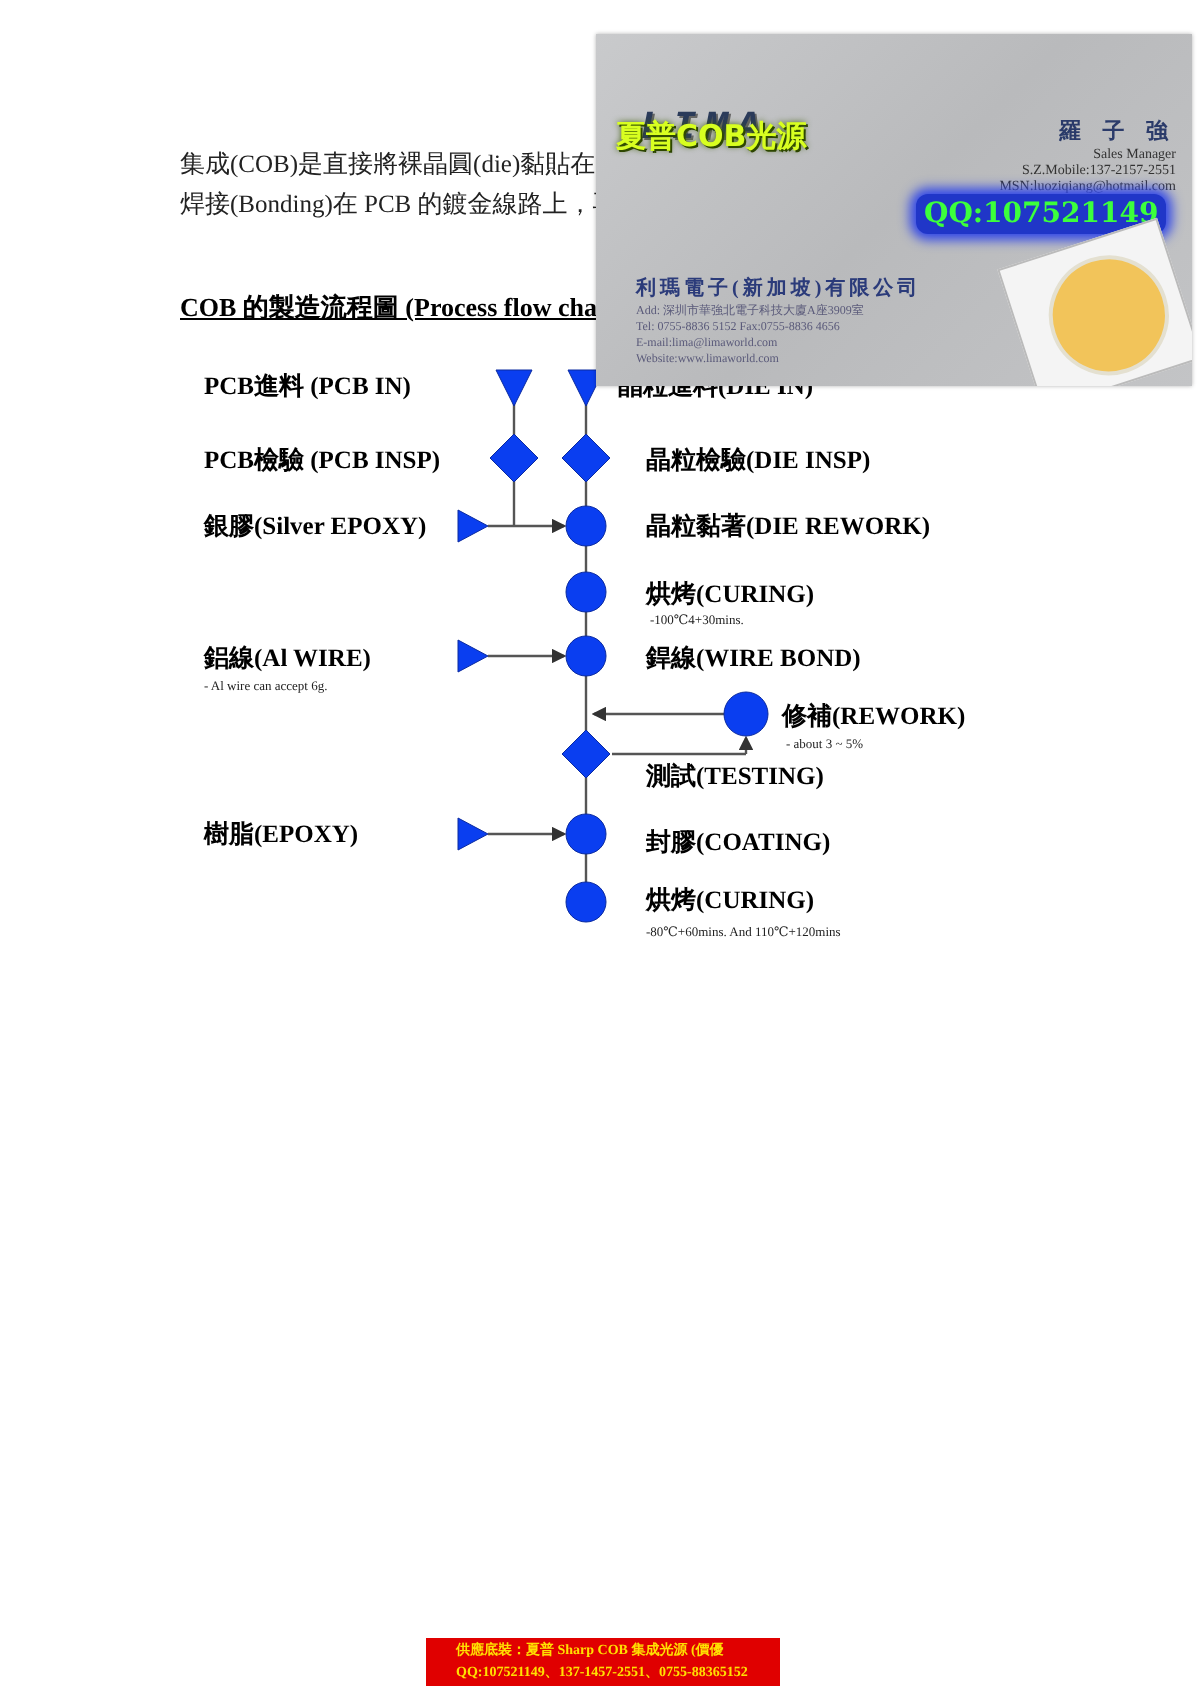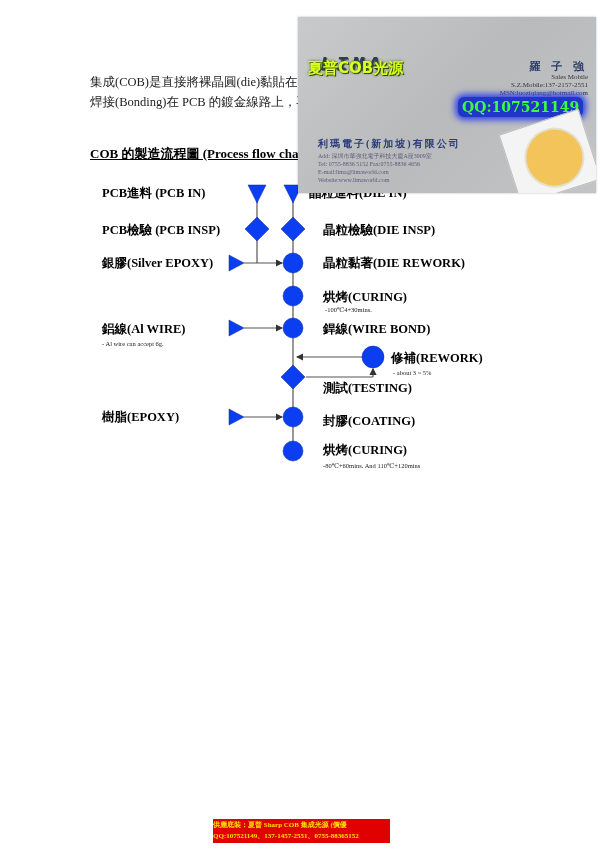--- a/index.html
+++ b/index.html
@@ -22,21 +22,21 @@
   .card .person .nm { font-size:11px; font-weight:bold; color:#2b3b6a; letter-spacing:4px; line-height:14px; }
   .card .qq { position:absolute; left:160px; top:80px; padding:2px 4px; font-size:14px; font-weight:bold; color:#3cff3c;
           background:#2036c8; border-radius:6px; box-shadow:0 0 6px 3px #3046e8; font-family:"DejaVu Serif", serif; }
   .card .company { position:absolute; left:20px; top:120px; font-size:10px; font-weight:bold; color:#2b3b7a; letter-spacing:2px; }
   .card .addr { position:absolute; left:20px; top:135px; font-size:6px; line-height:8px; color:#5a5a7a; }
   .chip { position:absolute; left:210px; top:103px; width:82px; height:72px; background:#f4f4f4;
           transform:rotate(-18deg); border:1px solid #bbb; }
   .chip .led { position:absolute; left:15px; top:8px; width:56px; height:56px; border-radius:50%; background:#f2c45a;
           border:2px solid #e4e0d0; }
   .footer { position:absolute; left:213px; top:819px; width:177px; height:24px; background:#e00000;
-          color:#ffe000; font-size:7px; font-weight:bold; line-height:11px; padding:1px 0; box-sizing:border-box; white-space:nowrap; overflow:hidden; }
+          color:#ffe000; font-size:7px; font-weight:bold; line-height:11px; padding:1px 15px; box-sizing:border-box; white-space:nowrap; overflow:hidden; }
 </style>
 </head>
 <body>
 
 <div class="para">
   <div>集成(COB)是直接將裸晶圓(die)黏貼在電</div>
   <div>焊接(Bonding)在 PCB 的鍍金線路上，再</div>
 </div>
 
 <div class="heading">COB 的製造流程圖  (Process flow chart)</div>
@@ -104,21 +104,21 @@
 <div class="lbl" style="left:323px;top:381px">測試(TESTING)</div>
 <div class="lbl" style="left:323px;top:414px">封膠(COATING)</div>
 <div class="lbl" style="left:323px;top:443px">烘烤(CURING)</div>
 <div class="note" style="left:323px;top:462px">-80℃+60mins. And 110℃+120mins</div>
 
 <div class="card">
   <div class="logo">LIMA</div>
   <div class="brand">夏普COB光源</div>
   <div class="person">
     <div class="nm">羅 子 強</div>
-    <div>Sales Mobile</div>
+    <div>Sales Manager</div>
     <div>S.Z.Mobile:137-2157-2551</div>
     <div>MSN:luoziqiang@hotmail.com</div>
   </div>
   <div class="qq">QQ:107521149</div>
   <div class="company">利瑪電子(新加坡)有限公司</div>
   <div class="addr">
     <div>Add: 深圳市華強北電子科技大廈A座3909室</div>
     <div>Tel: 0755-8836 5152  Fax:0755-8836 4656</div>
     <div>E-mail:lima@limaworld.com</div>
     <div>Website:www.limaworld.com</div>

